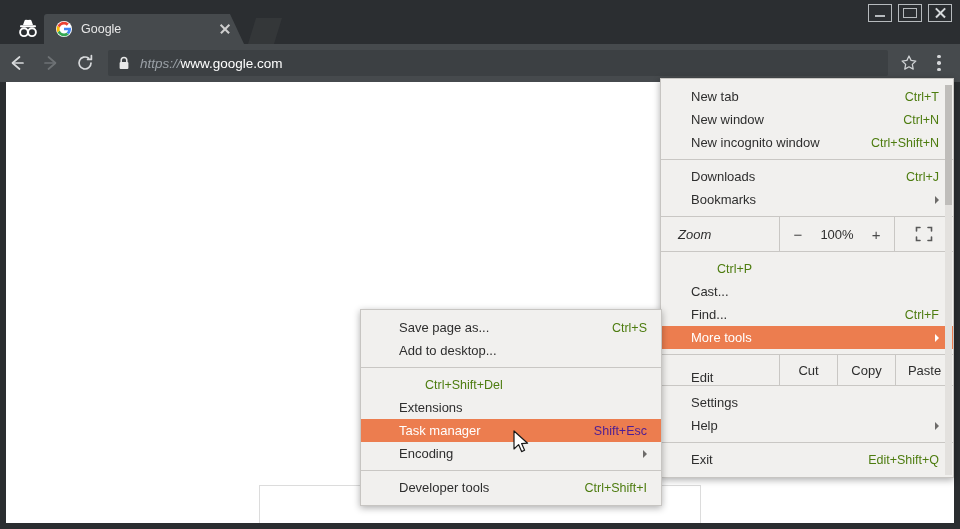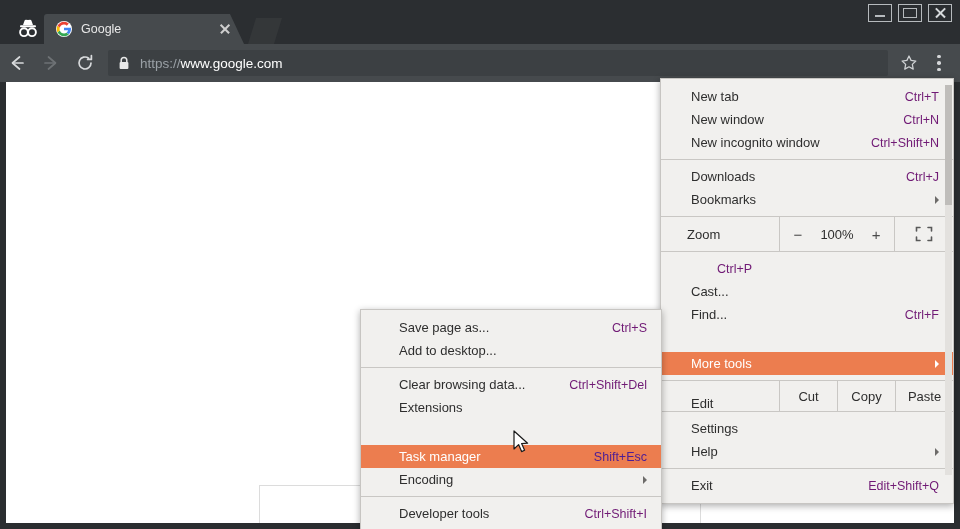--- a/index.html
+++ b/index.html
@@ -118,21 +118,21 @@
     display: flex; align-items: center;
     padding: 0 8px;
   }
   .lock-wrap { width: 16px; height: 16px; flex: 0 0 16px; display:flex; align-items:center; justify-content:center;}
   .url {
     margin-left: 8px;
     font-size: 13.5px;
     color: #ffffff;
     white-space: nowrap;
   }
-  .url .scheme { color: #9aa0a6; }
+  .url .scheme { color: #9aa0a6; font-style: italic; }
   .star-btn { width: 30px; height: 30px; display:flex; align-items:center; justify-content:center; flex:0 0 30px; }
   .menu-btn {
     width: 30px; height: 30px; flex: 0 0 30px;
     display: flex; flex-direction: column;
     align-items: center; justify-content: center; gap: 3px;
     margin-right: 6px;
   }
   .menu-btn span { width: 3.5px; height: 3.5px; border-radius: 50%; background: #d5d7d9; display:block; }
 
   
@@ -176,25 +176,25 @@
   }
   .mi {
     height: 23px;
     display: flex; align-items: center;
     padding: 0 14px 0 30px;
     position: relative;
     white-space: nowrap;
   }
   .mi .label { flex: 1; }
   .mi .accel {
-    color: #701a75;
+    color: #4d7c0f;
     font-size: 12.5px;
     margin-left: 26px;
   }
-  .mi.hl { background: #ec7d4f; color: #ffffff; margin-top: 26px; }
+  .mi.hl { background: #ec7d4f; color: #ffffff; }
   .mi.hl .accel { color: #4c1d95; }
   .mi .arrow {
     width: 0; height: 0;
     border-left: 4.5px solid #6d6b69;
     border-top: 4px solid transparent;
     border-bottom: 4px solid transparent;
     margin-left: 14px;
   }
   .mi.hl .arrow { border-left-color: #ffffff; }
   .sep { height: 1px; background: #c9c7c4; margin: 5px 0; }
@@ -204,21 +204,21 @@
     left: 660px; top: 78px;
     width: 294px;
   }
   .zoomrow {
     display: flex; align-items: center;
     height: 36px;
     border-top: 1px solid #c9c7c4;
     border-bottom: 1px solid #c9c7c4;
     margin: 5px 0;
   }
-  .zoomrow .zlabel { width: 118px; padding-left: 26px; font-size: 13px; }
+  .zoomrow .zlabel { width: 118px; padding-left: 17px; font-size: 13px; font-style: italic; }
   .zoomrow .zctrl {
     flex: 1; display: flex; align-items: center; justify-content: center;
     gap: 18px;
     border-left: 1px solid #c9c7c4;
     border-right: 1px solid #c9c7c4;
     height: 100%;
     font-size: 13px;
   }
   .zoomrow .zctrl .sym { font-size: 15px; color: #4a4a4a; }
   .zoomrow .zfs {
@@ -441,21 +441,20 @@
       <span class="label">Save page as...</span>
       <span class="accel">Ctrl+S</span>
     </div>
     <div class="mi">
       <span class="label">Add to desktop...</span>
     </div>
 
     <div class="sep"></div>
 
     <div class="mi">
-      <span class="label">Clear browsing data...</span>
       <span class="accel">Ctrl+Shift+Del</span>
     </div>
     <div class="mi">
       <span class="label">Extensions</span>
     </div>
     <div class="mi hl">
       <span class="label">Task manager</span>
       <span class="accel">Shift+Esc</span>
     </div>
     <div class="mi">

